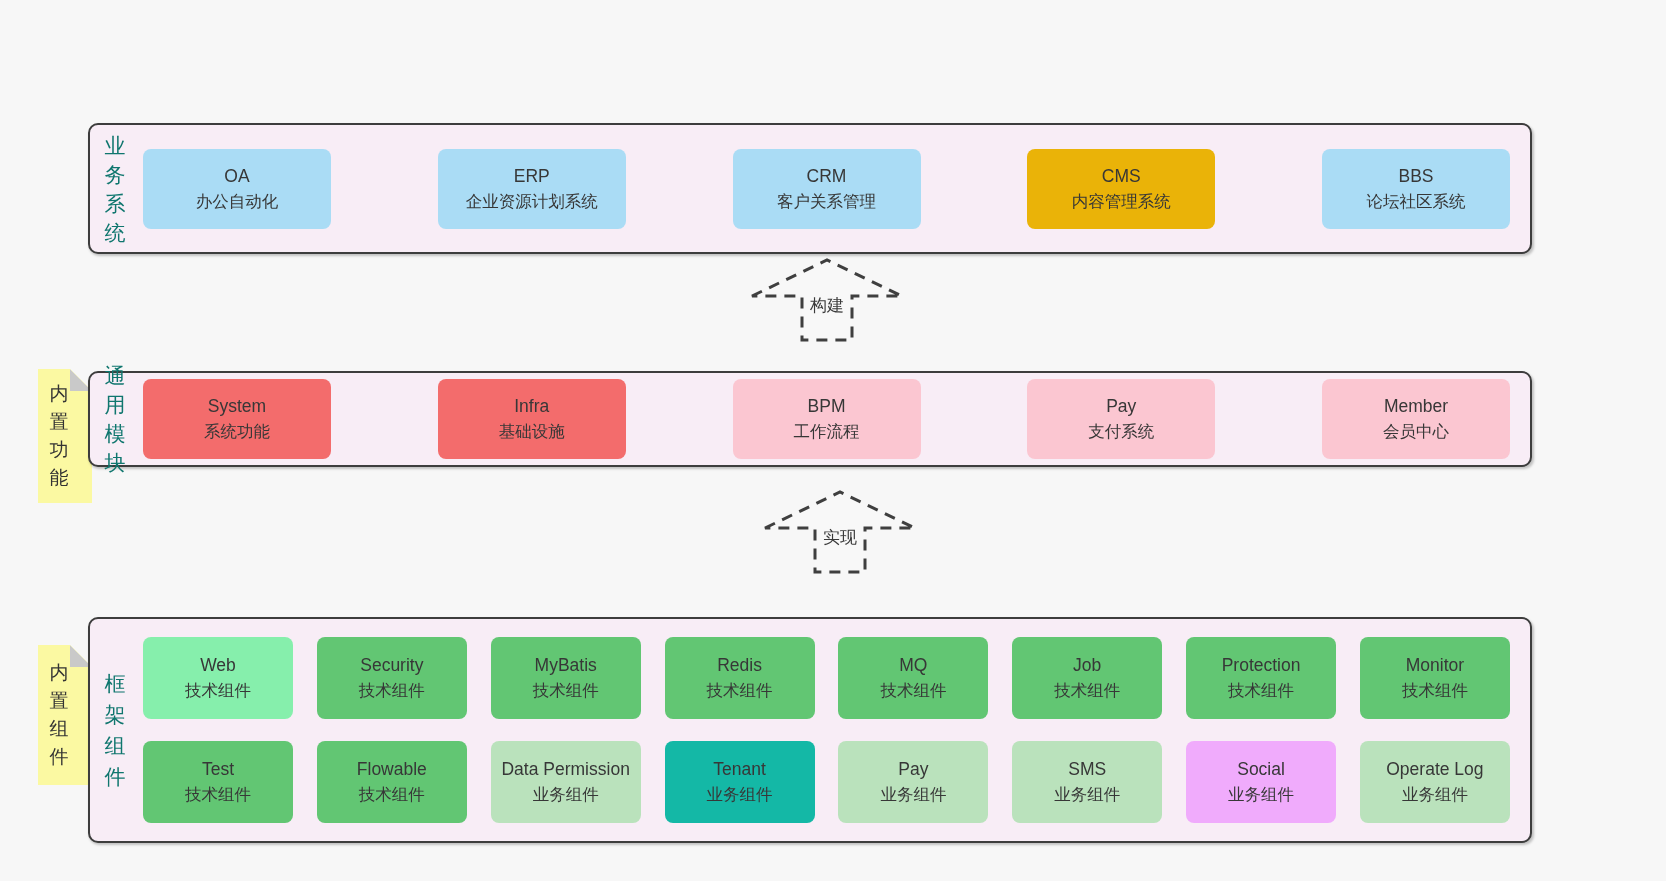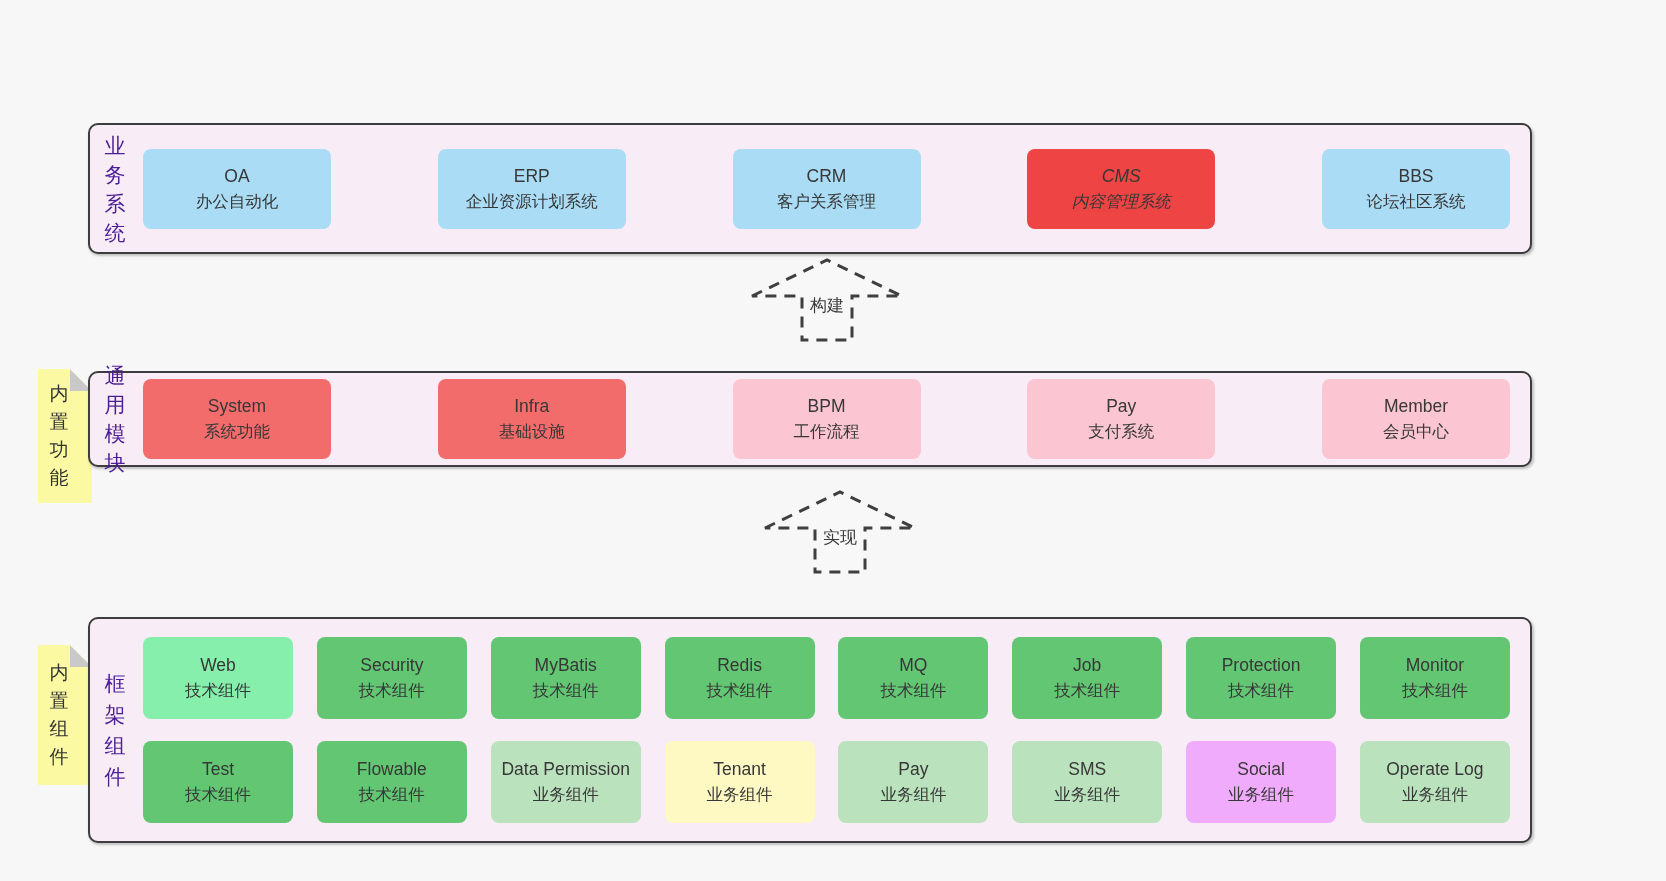--- a/index.html
+++ b/index.html
@@ -16,21 +16,21 @@
     background:#f8edf6; border:2px solid #3d3d3d; border-radius:10px;
     box-shadow:1.5px 2px 2.5px rgba(0,0,0,0.22);
     display:flex; z-index:2;
   }
   .panel-business  { top:123px; height:131px; }
   .panel-common    { top:371px; height:96px; }
   .panel-framework { top:617px; height:226px; }
 
   .vlabel {
     margin-left:13px; align-self:center; width:24px; text-align:center;
-    font-size:21px; line-height:29px; word-break:break-all; color:#4c1d95;
+    font-size:21px; line-height:29px; word-break:break-all; color:#0f766e;
   }
   .panel-framework .vlabel { line-height:31px; }
 
   .rows {
     flex:1; display:flex; flex-direction:column; justify-content:center;
     margin:0 20px 0 16px; gap:22px; min-width:0;
   }
   .boxrow { display:flex; justify-content:space-between; }
 
   .box {
@@ -95,21 +95,21 @@
           <div class="zh">办公自动化</div>
         </div>
         <div class="box" style="background: rgb(170, 220, 245);">
           <div class="en">ERP</div>
           <div class="zh">企业资源计划系统</div>
         </div>
         <div class="box" style="background: rgb(170, 220, 245);">
           <div class="en">CRM</div>
           <div class="zh">客户关系管理</div>
         </div>
-        <div class="box" style="background: #ef4444; font-style: italic;">
+        <div class="box" style="background: #eab308;">
           <div class="en">CMS</div>
           <div class="zh">内容管理系统</div>
         </div>
         <div class="box" style="background: rgb(170, 220, 245);">
           <div class="en">BBS</div>
           <div class="zh">论坛社区系统</div>
         </div>
       </div>
   </div>
 </section>
@@ -199,21 +199,21 @@
           <div class="zh">技术组件</div>
         </div>
         <div class="box" style="background: rgb(98, 198, 115);">
           <div class="en">Flowable</div>
           <div class="zh">技术组件</div>
         </div>
         <div class="box" style="background: rgb(186, 226, 188);">
           <div class="en">Data Permission</div>
           <div class="zh">业务组件</div>
         </div>
-        <div class="box" style="background: #fef9c3;">
+        <div class="box" style="background: #14b8a6;">
           <div class="en">Tenant</div>
           <div class="zh">业务组件</div>
         </div>
         <div class="box" style="background: rgb(186, 226, 188);">
           <div class="en">Pay</div>
           <div class="zh">业务组件</div>
         </div>
         <div class="box" style="background: rgb(186, 226, 188);">
           <div class="en">SMS</div>
           <div class="zh">业务组件</div>

